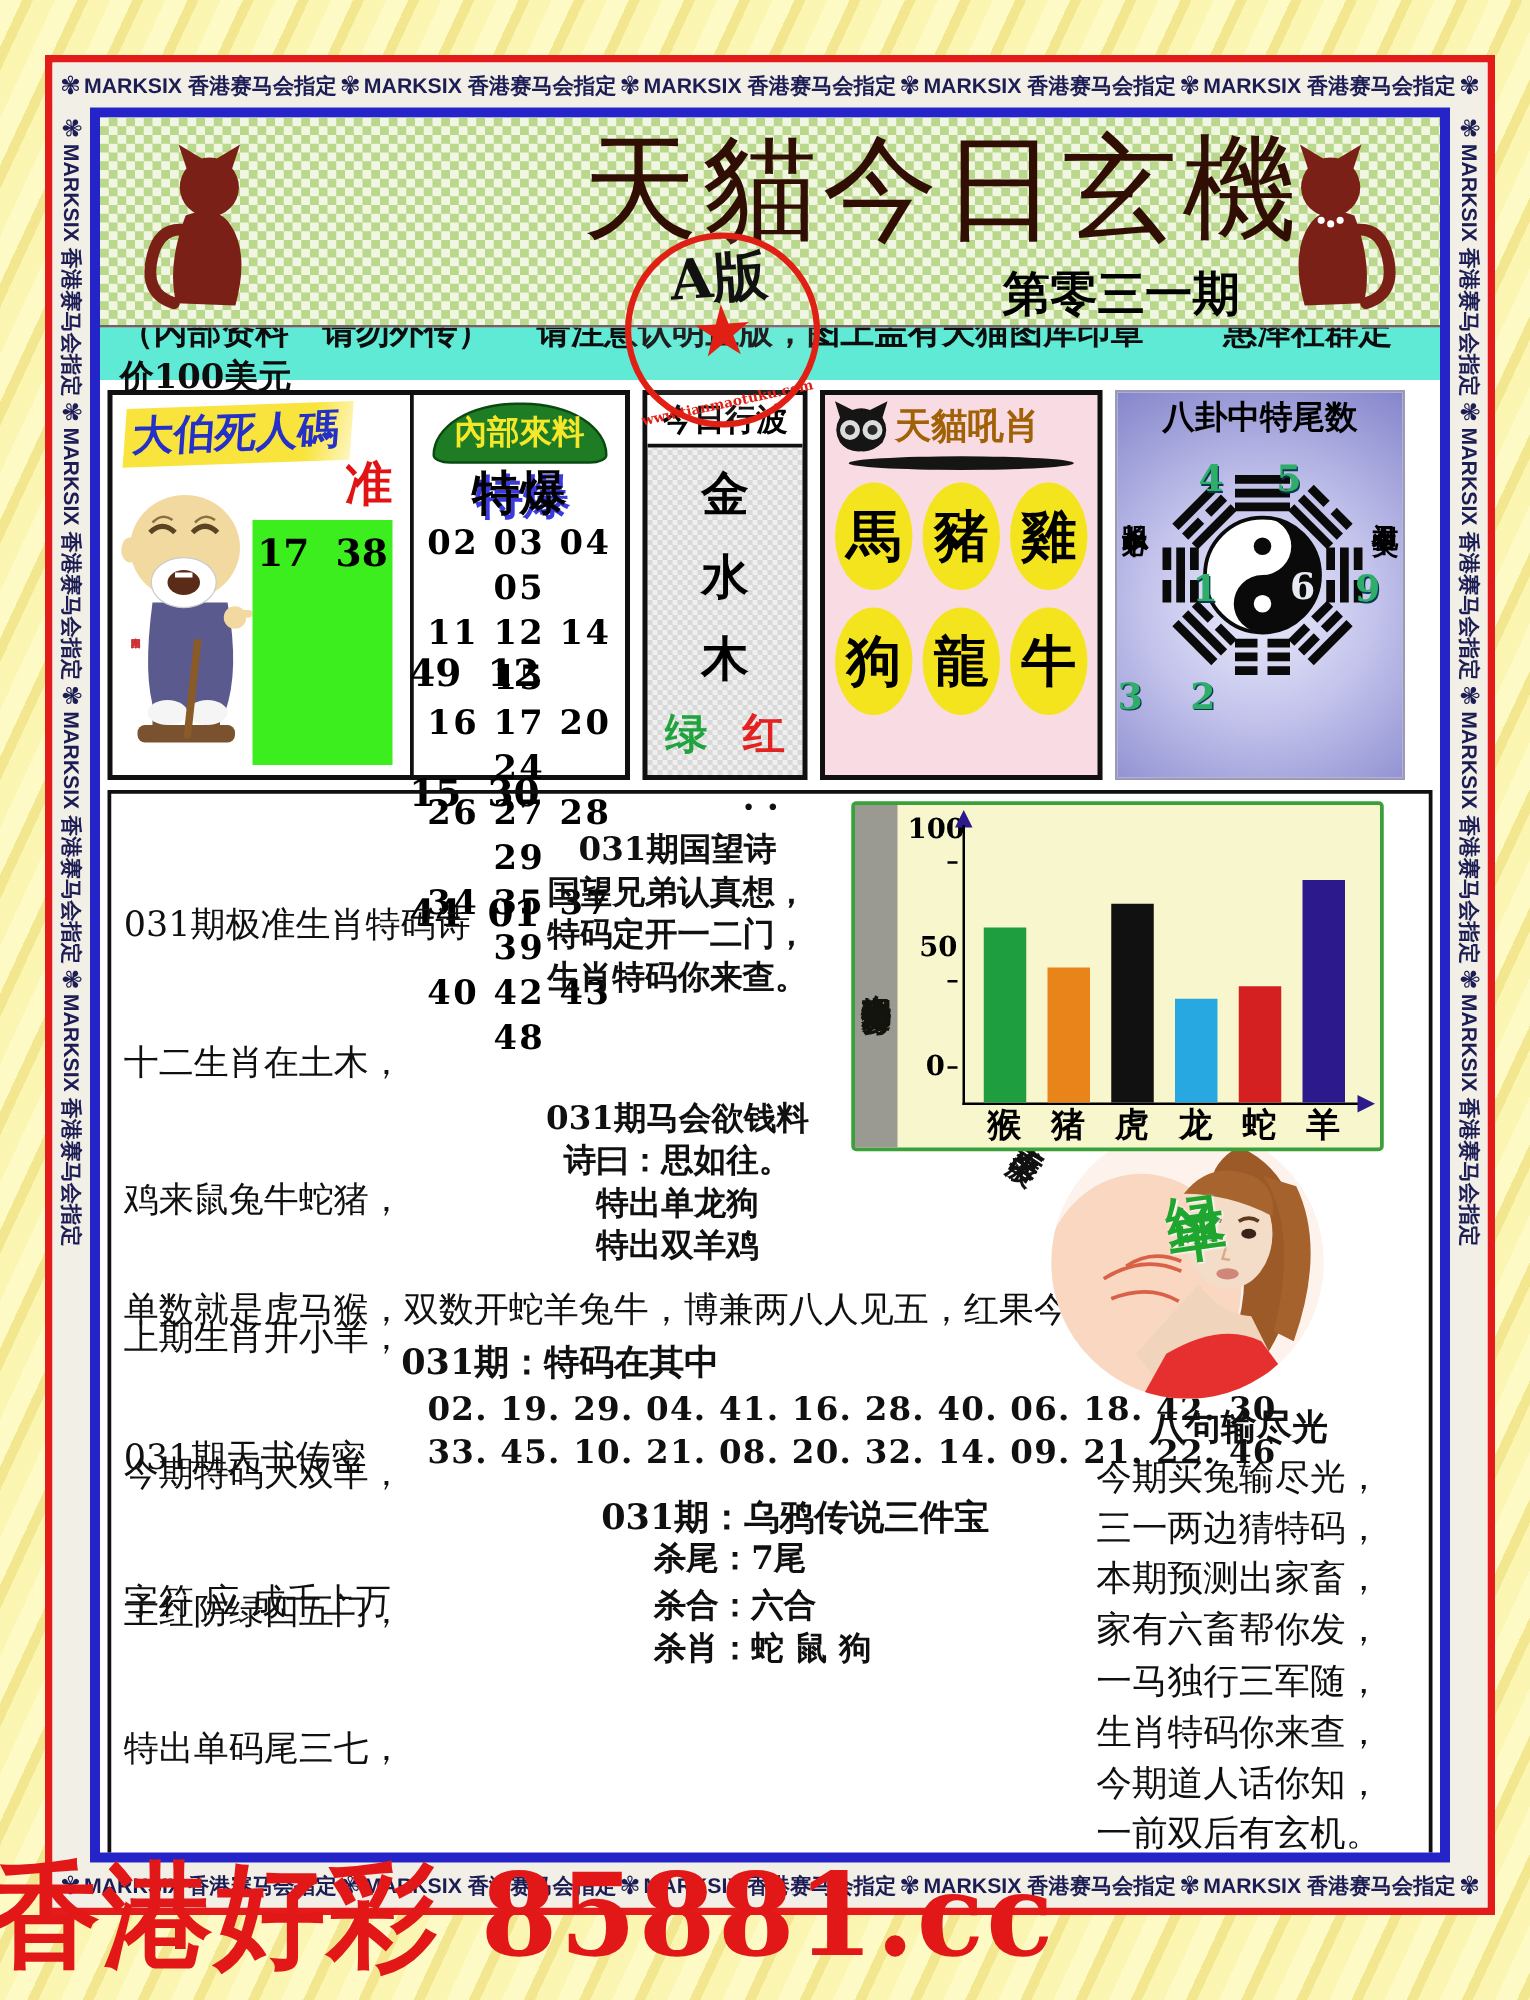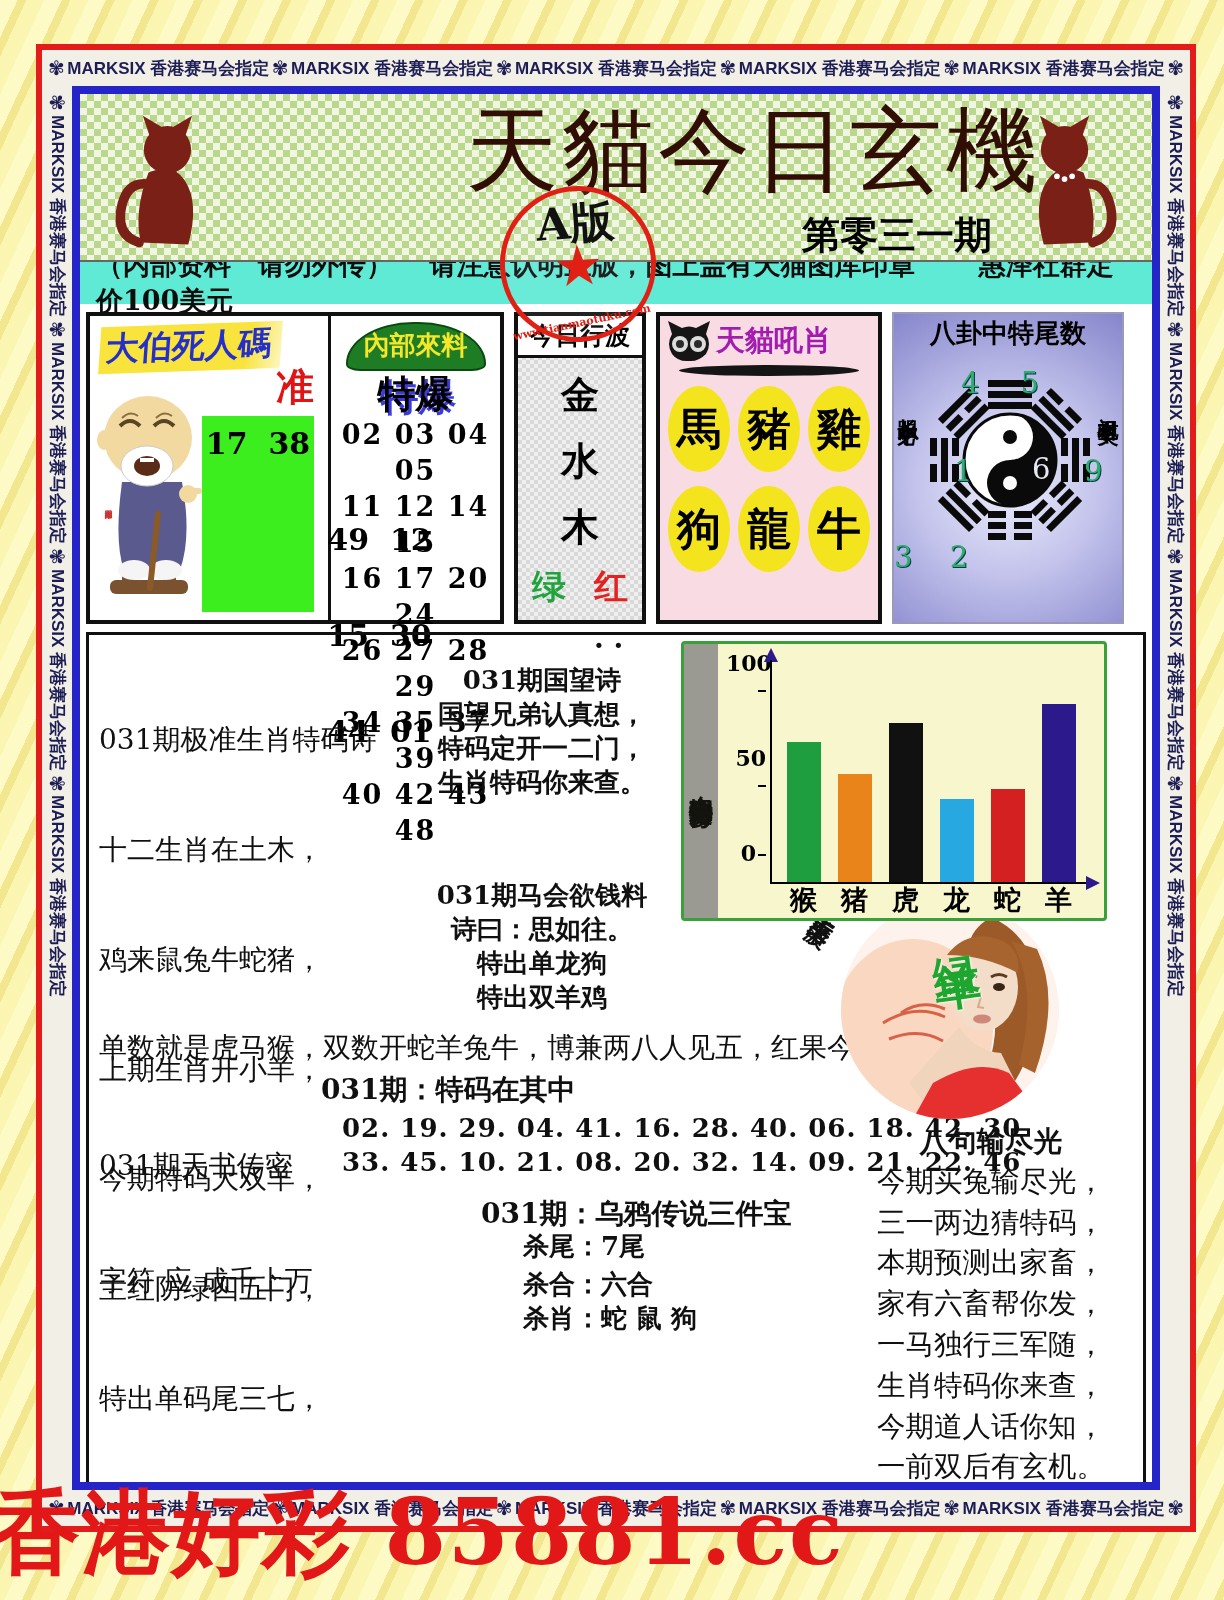--- a/index.html
+++ b/index.html
@@ -58,31 +58,31 @@
     background-color:#efefef;
     background-image:linear-gradient(45deg,#d9d9d9 26%,transparent 26%,transparent 74%,#d9d9d9 74%),
                      linear-gradient(45deg,#d9d9d9 26%,transparent 26%,transparent 74%,#d9d9d9 74%);
     background-size:8px 8px;background-position:0 0,4px 4px;}
   .boxB .hd{background:#fff;border-bottom:3px solid #101010;font-size:25px;font-weight:bold;text-align:center;padding:3px 0;color:#000;}
   .boxB .elems{flex:1;display:flex;flex-direction:column;justify-content:space-around;align-items:center;font-size:38px;font-weight:bold;color:#000;padding:4px 0;}
   .boxB .waves{display:flex;justify-content:space-around;font-size:34px;font-weight:bold;padding-bottom:10px;}
 
   .boxC{width:226px;border:4px solid #101010;box-sizing:border-box;background:#f9dce3;padding:2px 4px;}
   .boxC .hd{display:flex;align-items:center;gap:4px;margin:2px 0 0 2px;}
-  .houxiao-title{color:#a21caf;font-size:29px;font-weight:bold;}
+  .houxiao-title{color:#a16207;font-size:29px;font-weight:bold;}
   .boxC .ell{width:86%;height:11px;background:#151515;border-radius:50%;margin:3px auto 10px auto;}
   .zgrid{display:grid;grid-template-columns:repeat(3,1fr);row-gap:14px;justify-items:center;}
   .zoval{width:62px;height:86px;background:#f4e41e;border-radius:50%;display:flex;align-items:center;justify-content:center;
     font-size:44px;font-weight:bold;color:#000;}
 
   .boxD{width:232px;position:relative;border:2px solid #9a9ab8;box-sizing:border-box;color:#000;overflow:hidden;
     background:radial-gradient(circle at 50% 55%, #ecedfb 0%, #c3c3ec 45%, #8585cc 100%);}
   .boxD .hd{text-align:center;font-size:26px;font-weight:bold;margin-top:2px;}
   .bagua-svg{position:absolute;left:16px;top:36px;}
-  .bnum{position:absolute;font-weight:normal;font-size:29px;color:#2fae6a;text-shadow:1px 1px 0 #063a52;}
+  .bnum{position:absolute;font-weight:bold;font-size:29px;color:#2fae6a;text-shadow:1px 1px 0 #063a52;}
   .bnum.top{left:0;right:0;top:52px;text-align:center;letter-spacing:16px;}
   .bnum.l1{left:60px;top:140px;}
   .bnum.c6{left:138px;top:138px;color:#e7eaf2;text-shadow:none;}
   .bnum.r9{left:190px;top:140px;}
   .bnum.bot{left:0;right:0;top:226px;letter-spacing:14px;}
   .bside{position:absolute;writing-mode:vertical-rl;font-size:21px;font-weight:bold;color:#000;top:88px;letter-spacing:2px;}
   .bside.l{left:0px;}
   .bside.r{right:0px;}
 
   

